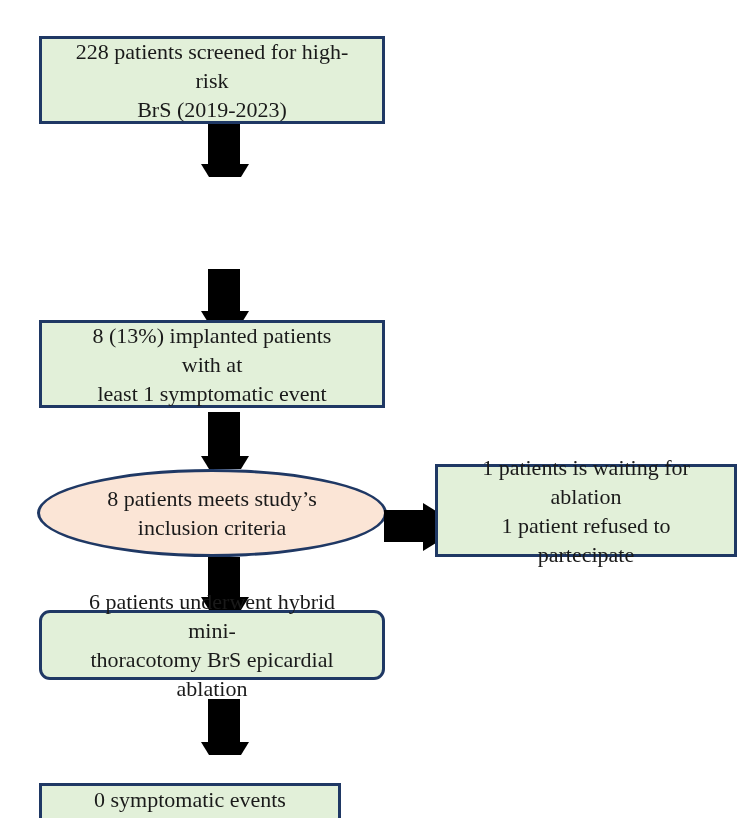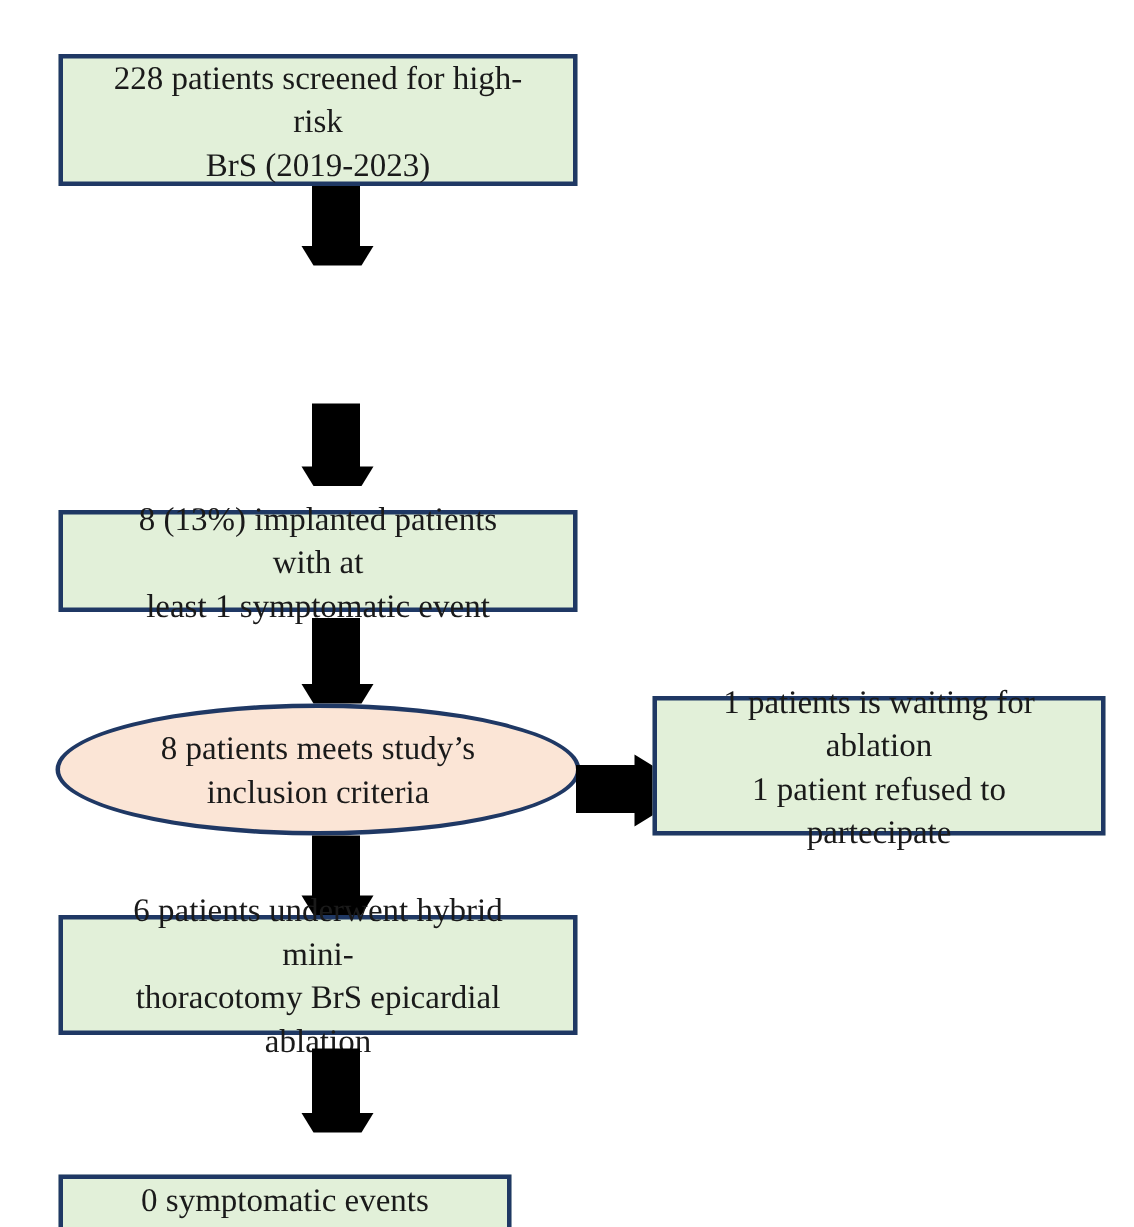--- a/index.html
+++ b/index.html
@@ -38,24 +38,24 @@
   }
   .ellipse {
     background: var(--ellipse-fill);
     border: 3px solid var(--ellipse-border);
     border-radius: 50%;
     justify-content: center;
   }
   
   .n-screened   { left: 7px;   top: 4px;   width: 346px; height: 88px; }
   .n-icd        { left: 7px;   top: 145px; width: 346px; height: 92px; }
-  .n-symptomatic{ left: 7px;   top: 308px; width: 346px; height: 68px; }
+  .n-symptomatic{ left: 7px;   top: 288px; width: 346px; height: 88px; }
   .n-inclusion  { left: 5px;   top: 437px; width: 350px; height: 88px; }
   .n-exclusions { left: 403px; top: 432px; width: 302px; height: 93px; }
-  .n-ablation   { left: 7px;   top: 578px; width: 346px; height: 80px; }
+  .n-ablation   { left: 7px;   top: 578px; width: 346px; height: 70px; border-radius: 11px; }
   .n-followup   { left: 7px;   top: 723px; width: 302px; height: 90px; margin-top: 28px; }
   
   .stem-v {
     position: absolute;
     left: 176px;
     width: 3px;
     background: var(--arrow);
   }
   .head-down {
     position: absolute;

